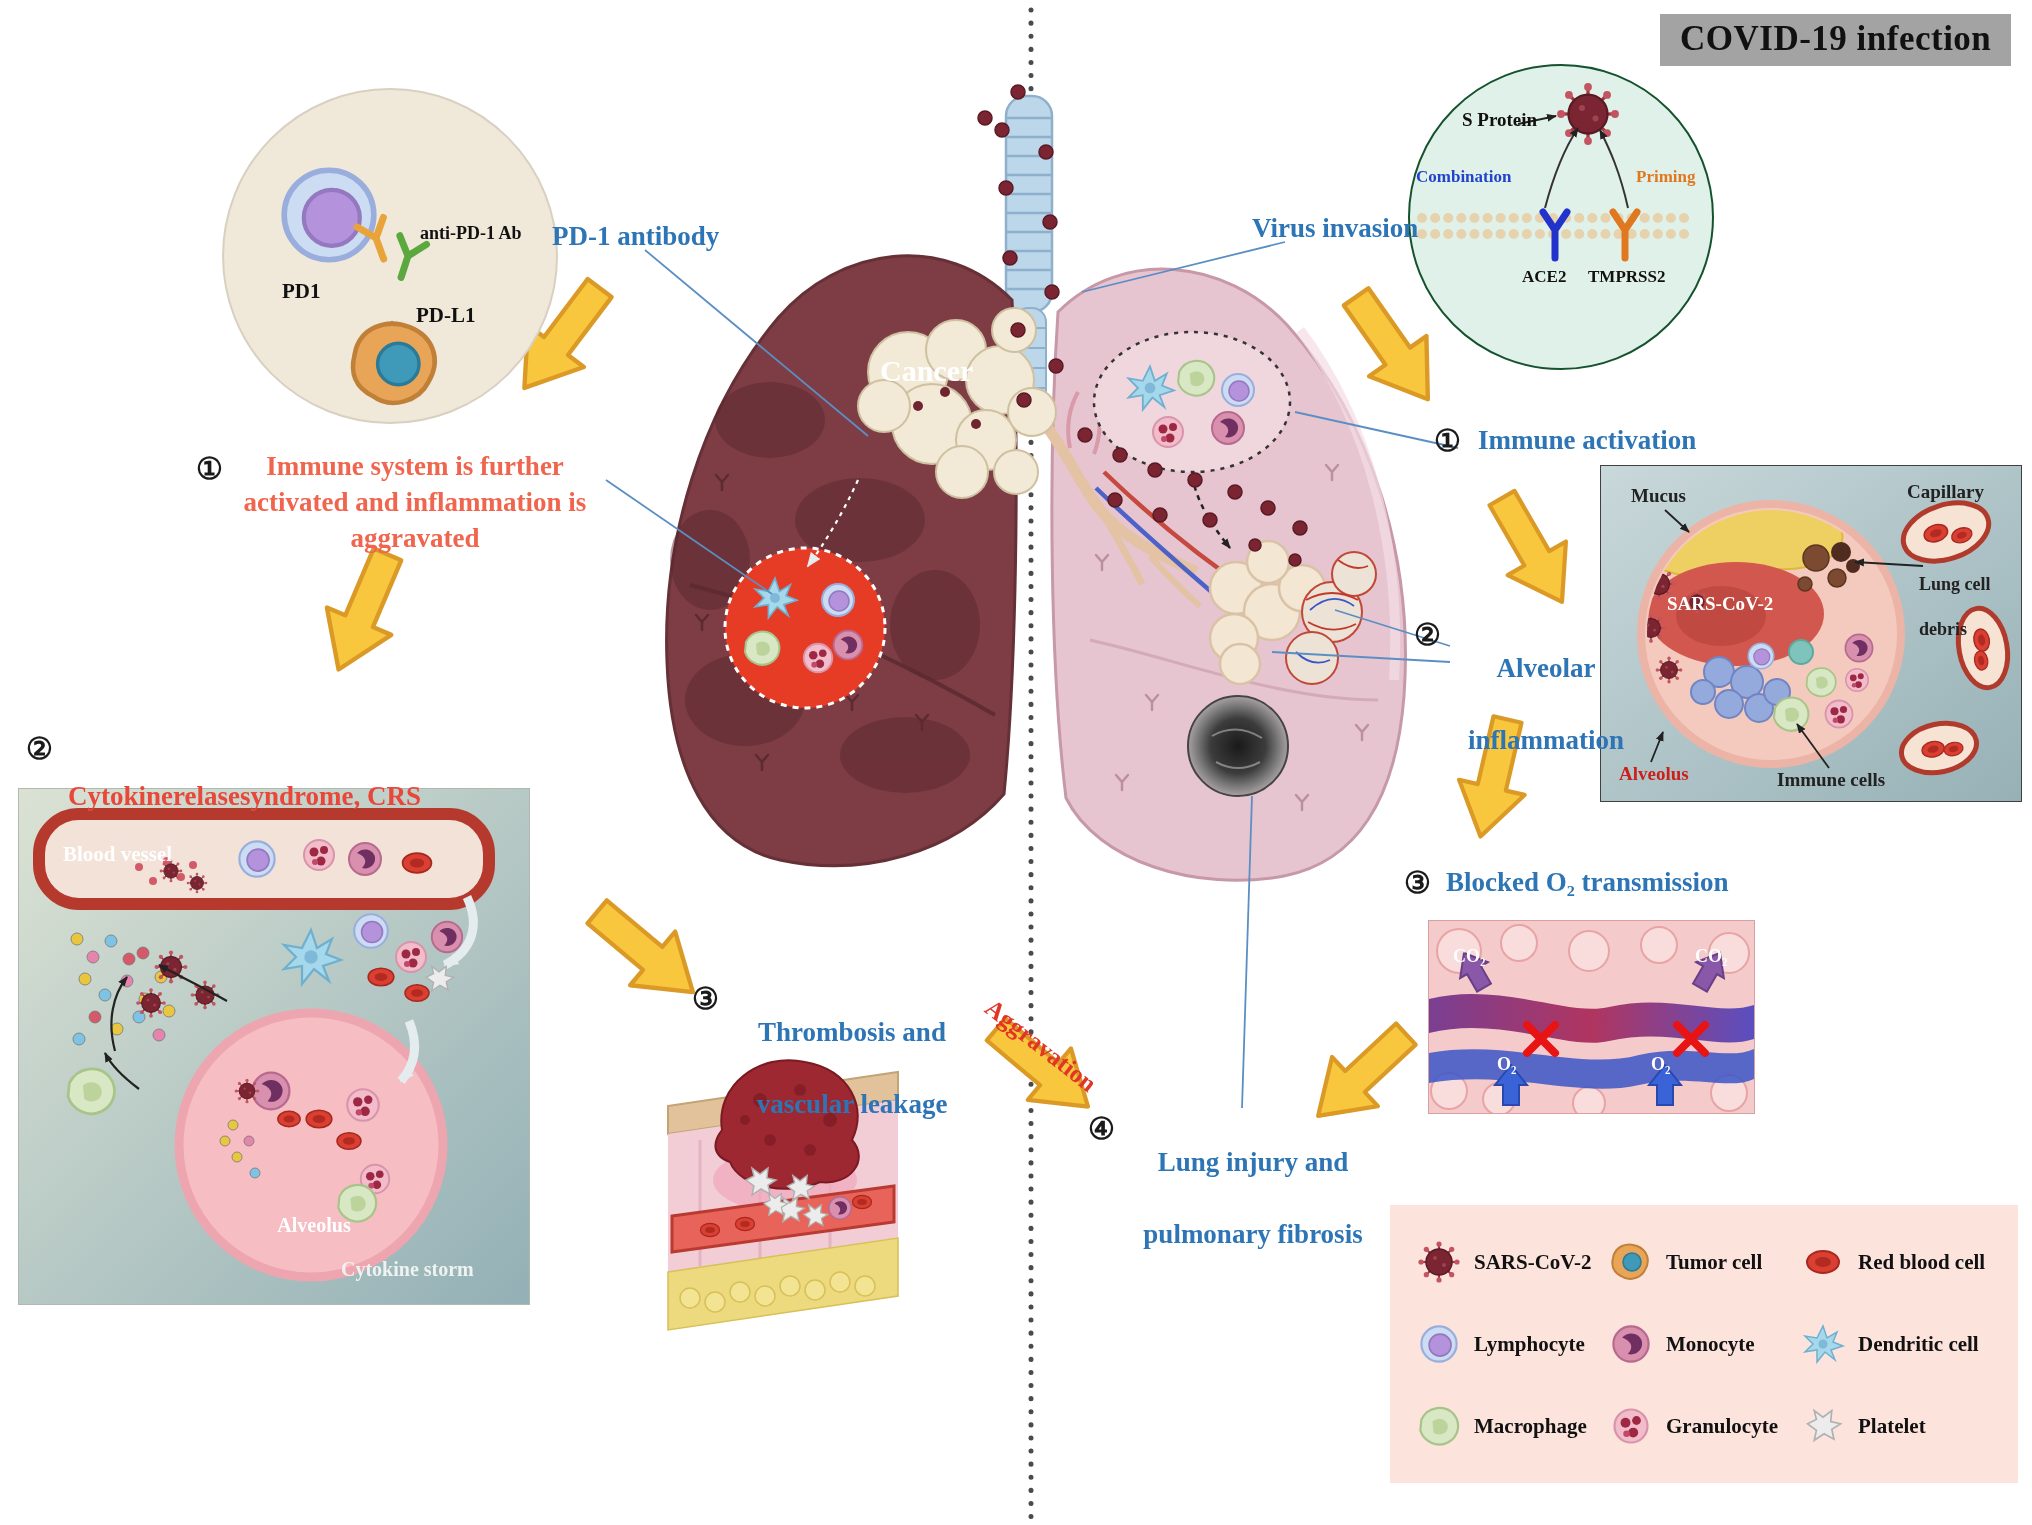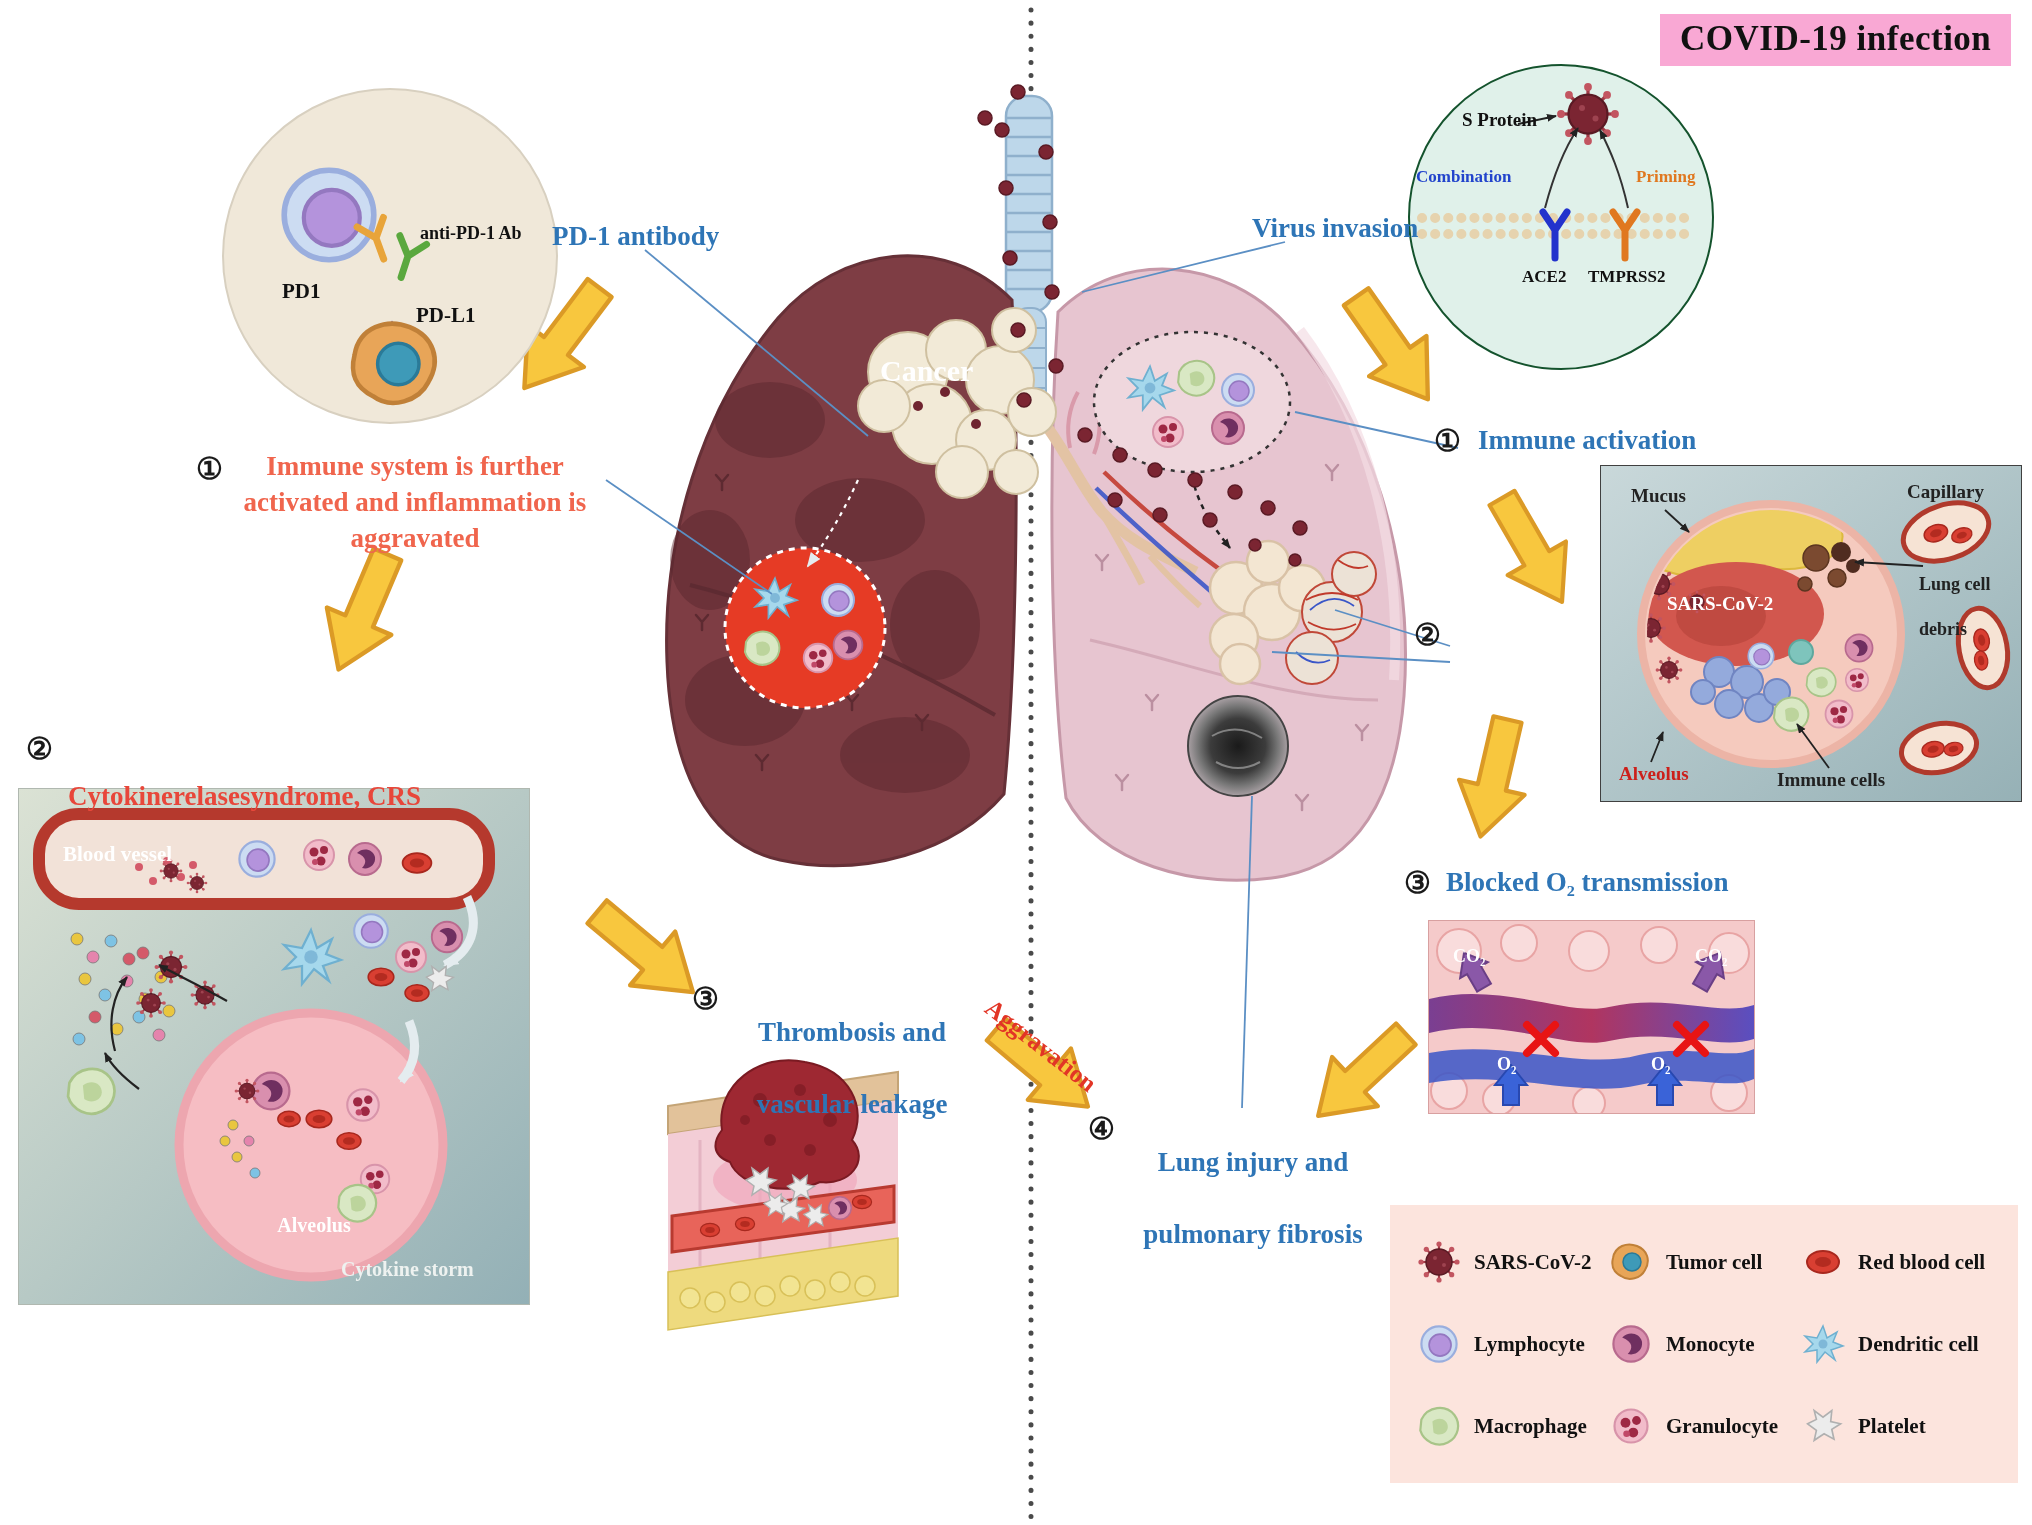--- a/index.html
+++ b/index.html
@@ -8,21 +8,21 @@
   .abs{position:absolute;}
   .lbl{position:absolute;font-weight:bold;line-height:1.25;white-space:pre-line;}
   .blue{color:#2e75b6;}
   .orange{color:#f0654d;}
   .redtxt{color:#e8473a;margin-top:48px;}
   .num{color:#1a1a1a;font-weight:bold;}
   .white{color:#ffffff;}
   .center{text-align:center;}
   .badge{position:absolute;font-weight:bold;font-size:35px;padding:5px 20px 7px;letter-spacing:.5px;}
   .badge-left{background:#a55f6b;color:#ffffff;text-shadow:1px 1px 2px #5c2a33;}
-  .badge-right{background:#f9a8d4;color:#111111;}
+  .badge-right{background:#a3a3a3;color:#111111;}
   .inset-circle{position:absolute;border-radius:50%;}
   .panel{position:absolute;overflow:hidden;}
   .legend{position:absolute;background:#fce4dd;display:grid;grid-template-columns:1fr 1fr 1fr;
           grid-template-rows:1fr 1fr 1fr;align-items:center;padding:16px 26px;box-sizing:border-box;}
   .legend-item{display:flex;align-items:center;gap:12px;}
   .legend-item span{font-weight:bold;font-size:21px;color:#111111;}
   svg{display:block;}
 </style>
 </head>
 <body>
@@ -653,20 +653,24 @@
   <div class="lbl white" style="left:880px;top:352px;font-size:30px;">Cancer</div>
 
   <div class="lbl" style="left:998px;top:992px;font-size:25px;color:#e23526;transform:rotate(38deg);transform-origin:left top;">Aggravation</div>
 
   <div class="lbl blue" style="left:1252px;top:212px;font-size:27px;">Virus invasion</div>
 
   <div class="lbl num" style="left:1434px;top:422px;font-size:30px;">①</div>
   <div class="lbl blue" style="left:1478px;top:424px;font-size:27px;">Immune activation</div>
 
   <div class="lbl num" style="left:1414px;top:616px;font-size:30px;">②</div>
+  <div class="lbl blue center" style="left:1456px;top:614px;width:180px;font-size:27px;line-height:36px;">
+    <div>Alveolar</div>
+    <div>inflammation</div>
+  </div>
 
   <div class="lbl num" style="left:1404px;top:864px;font-size:30px;">③</div>
   <div class="lbl blue" style="left:1446px;top:866px;font-size:27px;">Blocked O₂ transmission</div>
 
   <div class="lbl num" style="left:1088px;top:1110px;font-size:30px;">④</div>
   <div class="lbl blue center" style="left:1128px;top:1108px;width:250px;font-size:27px;line-height:36px;">
     <div>Lung injury and</div>
     <div>pulmonary fibrosis</div>
   </div>
 

